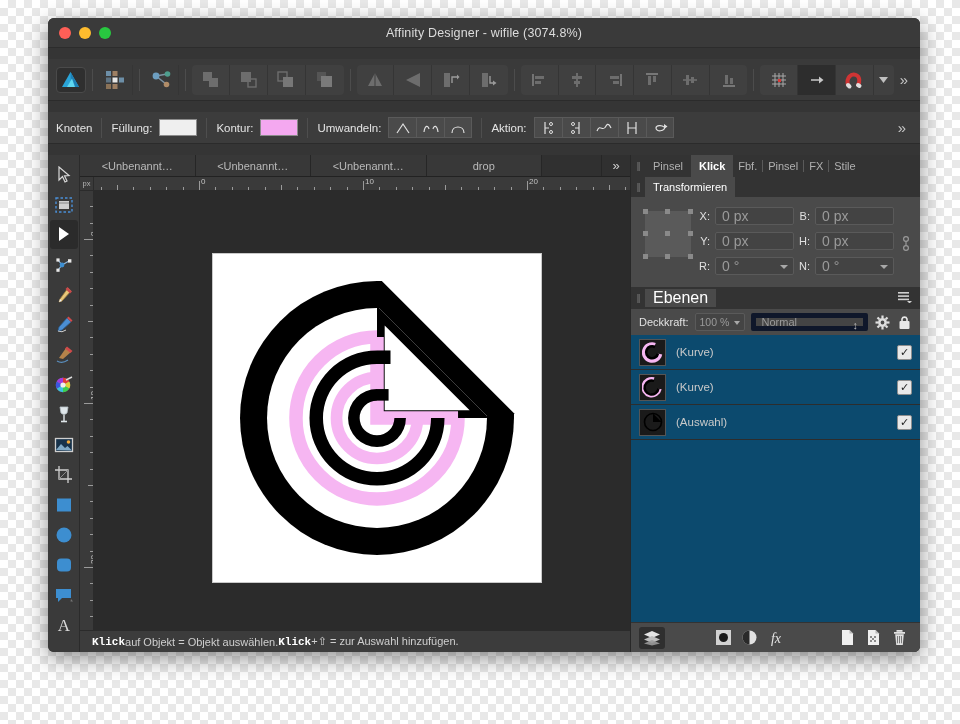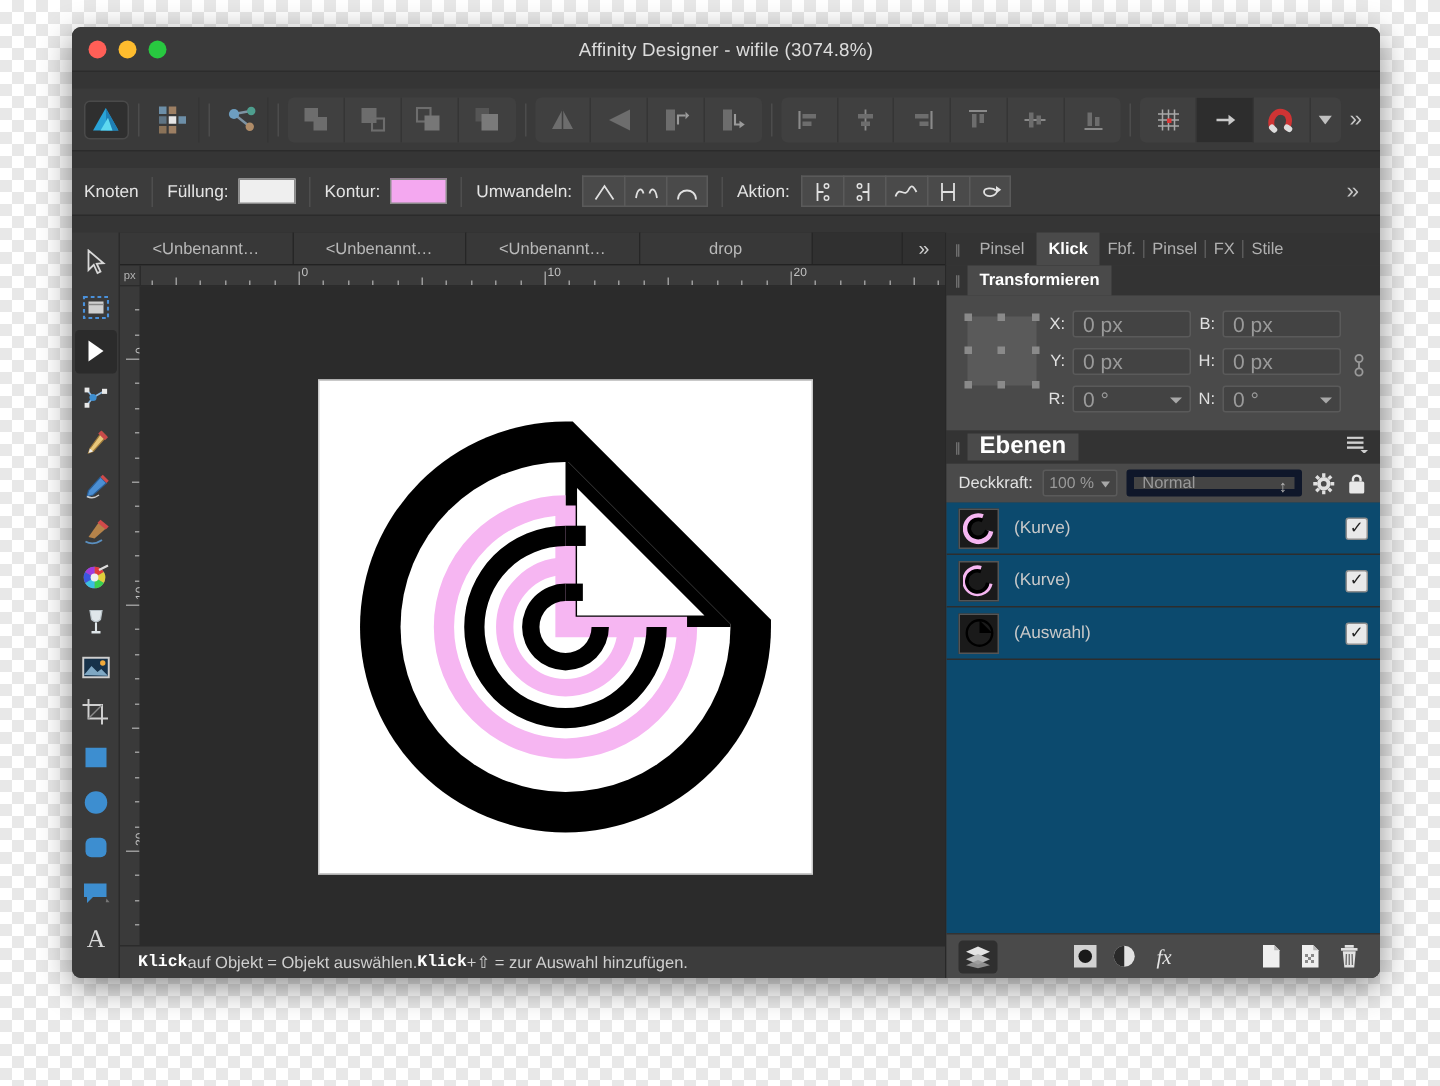--- a/index.html
+++ b/index.html
@@ -178,21 +178,21 @@
   .grip { width:14px; display:flex;align-items:center;justify-content:center;color:#7d7d7d;font-size:9px;letter-spacing:-1px;}
   .ptab {
     padding: 0 8px; display:flex;align-items:center; color:#b0b0b0;
   }
   .ptab.active { background: #4a4a4a; color:#ffffff; font-weight:bold; }
   .ptab.sm { padding: 0 5px; }
   .pdiv { width:1px; align-self:center; height:12px; background:#5a5a5a; }
 
   .subtabs { height: 20px; flex:0 0 20px; display:flex; background:#333; font-size:11px; }
   .subtab { padding:0 8px; display:flex;align-items:center;color:#b0b0b0; }
-  .subtab.active { background:#4a4a4a; color:#fff; font-weight:bold; }
+  .subtab.active { background:#4a4a4a; color:#fff; font-weight:normal; }
 
   .transform-body {
     flex: 0 0 auto; background:#4a4a4a; padding: 10px 8px 12px 8px;
     display:flex; align-items:flex-start; gap: 8px;
   }
   .anchorbox {
     width: 46px; height: 46px; background:#5a5a5a; position:relative; margin-top: 4px; margin-left: 6px;
     border-radius:2px;
   }
   .anchorbox i { position:absolute; width:5px; height:5px; background:#8a8a8a; }

